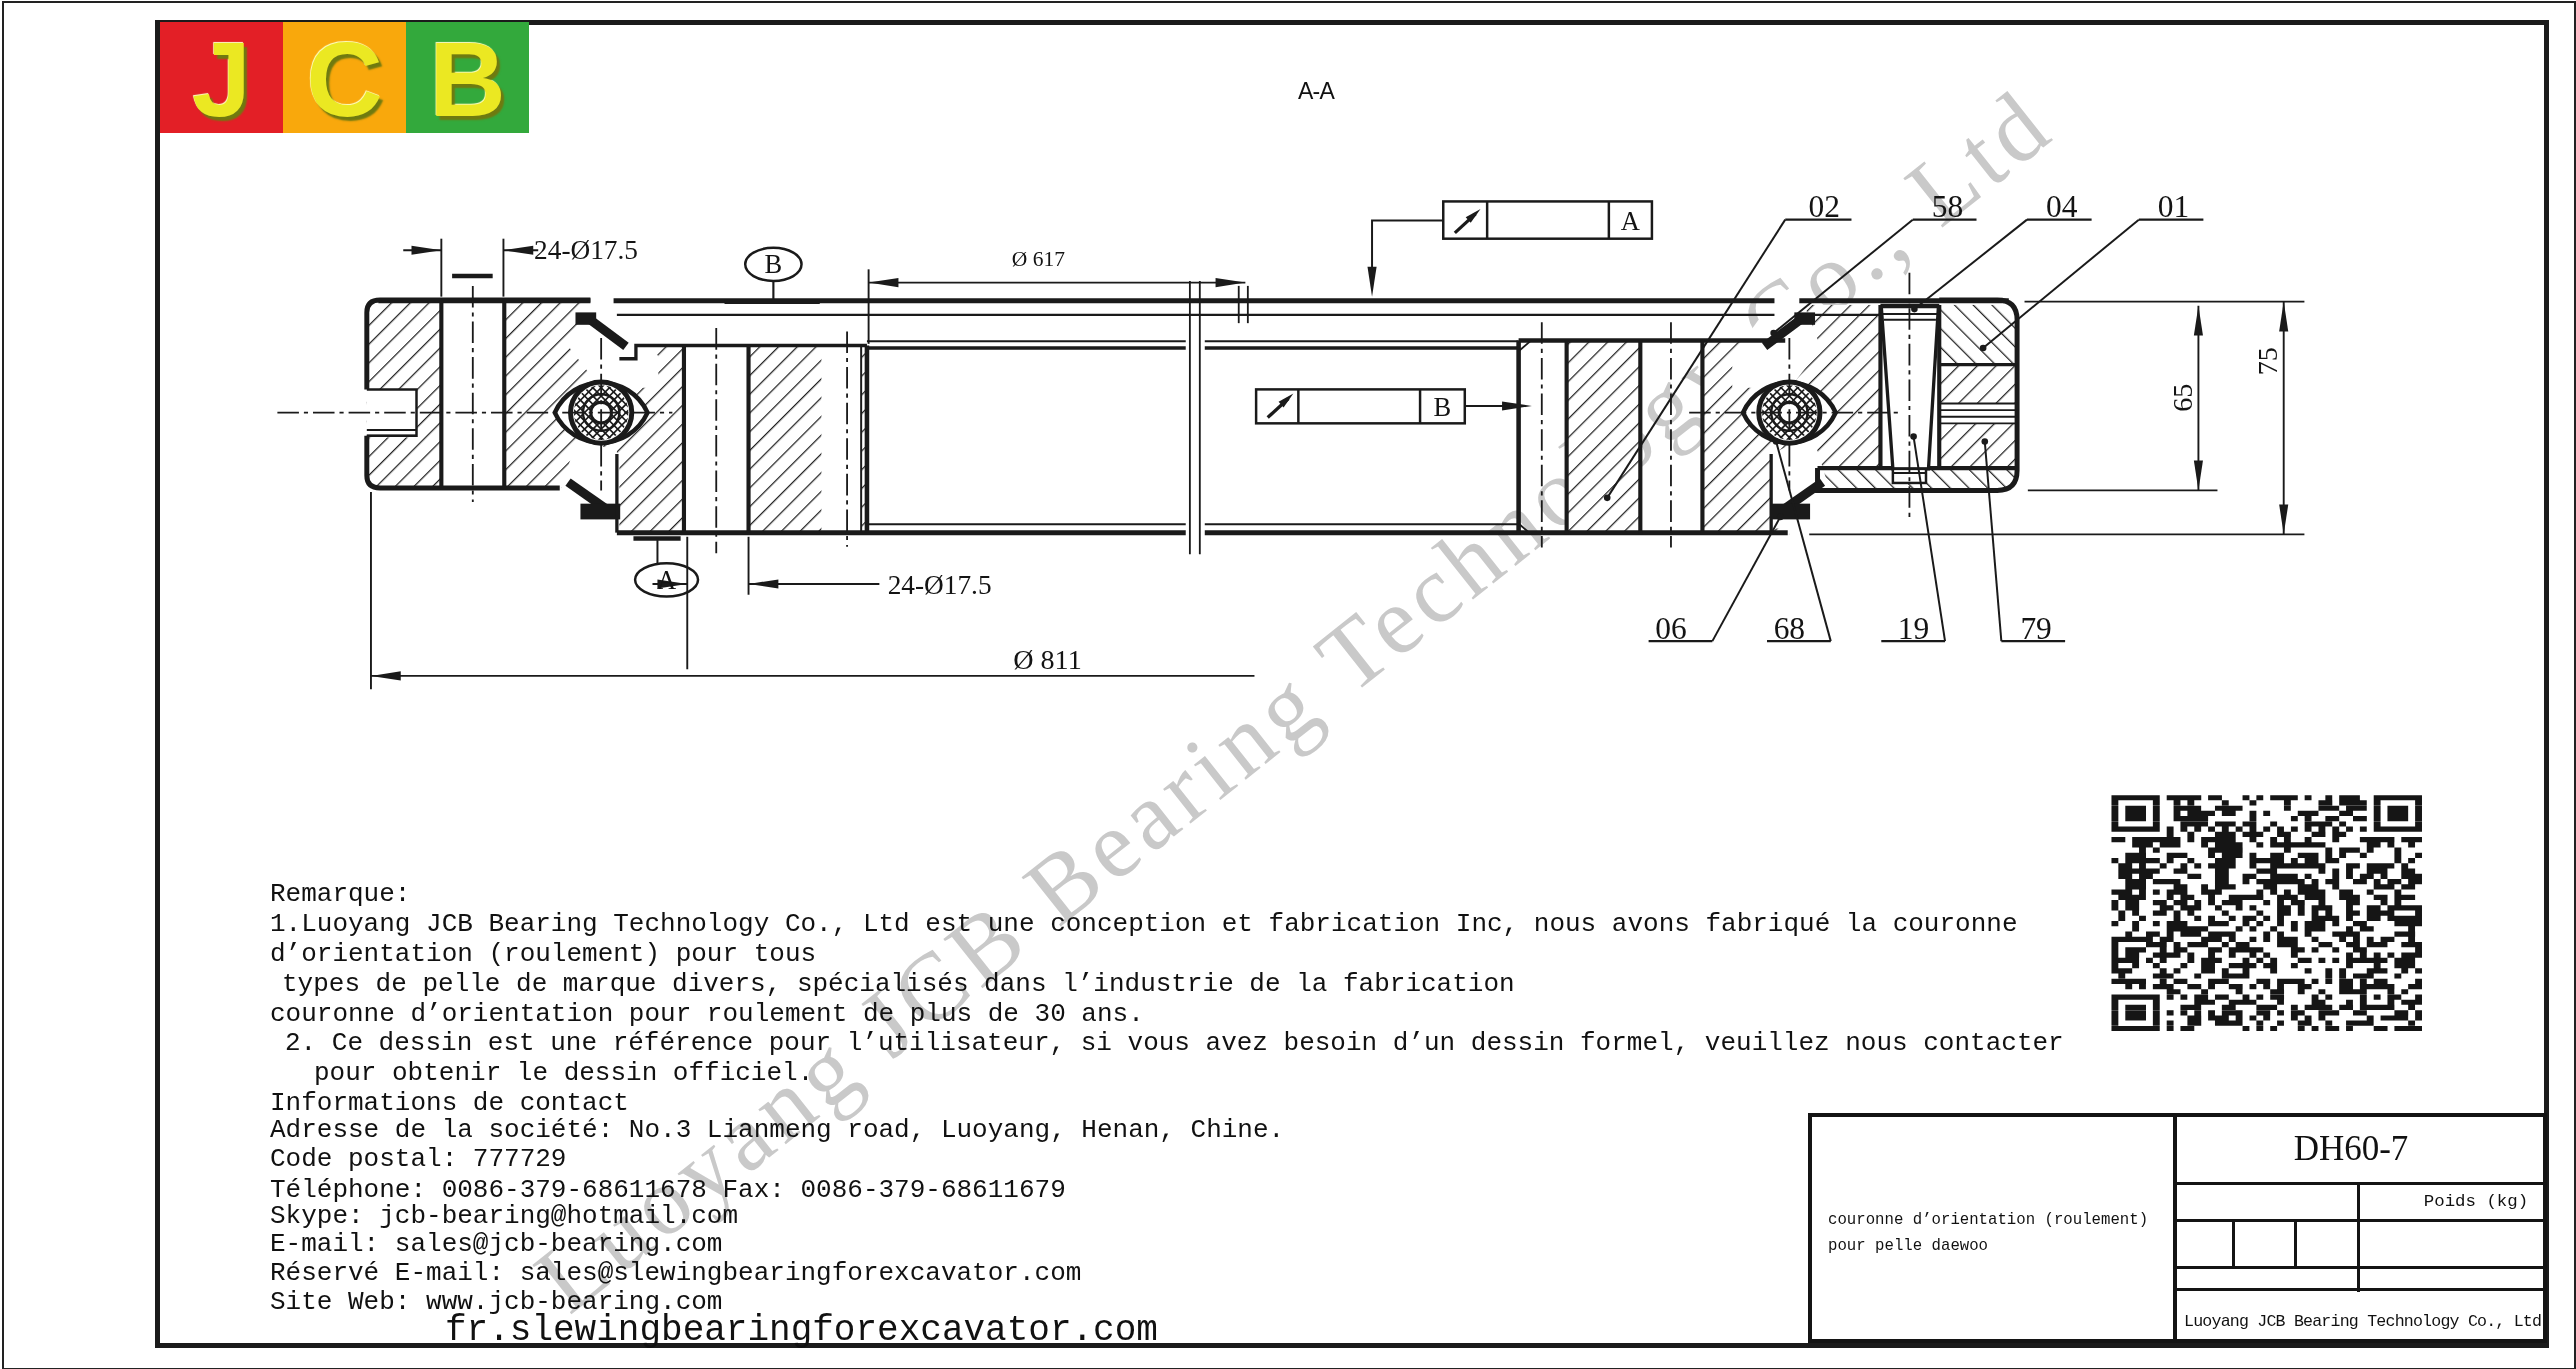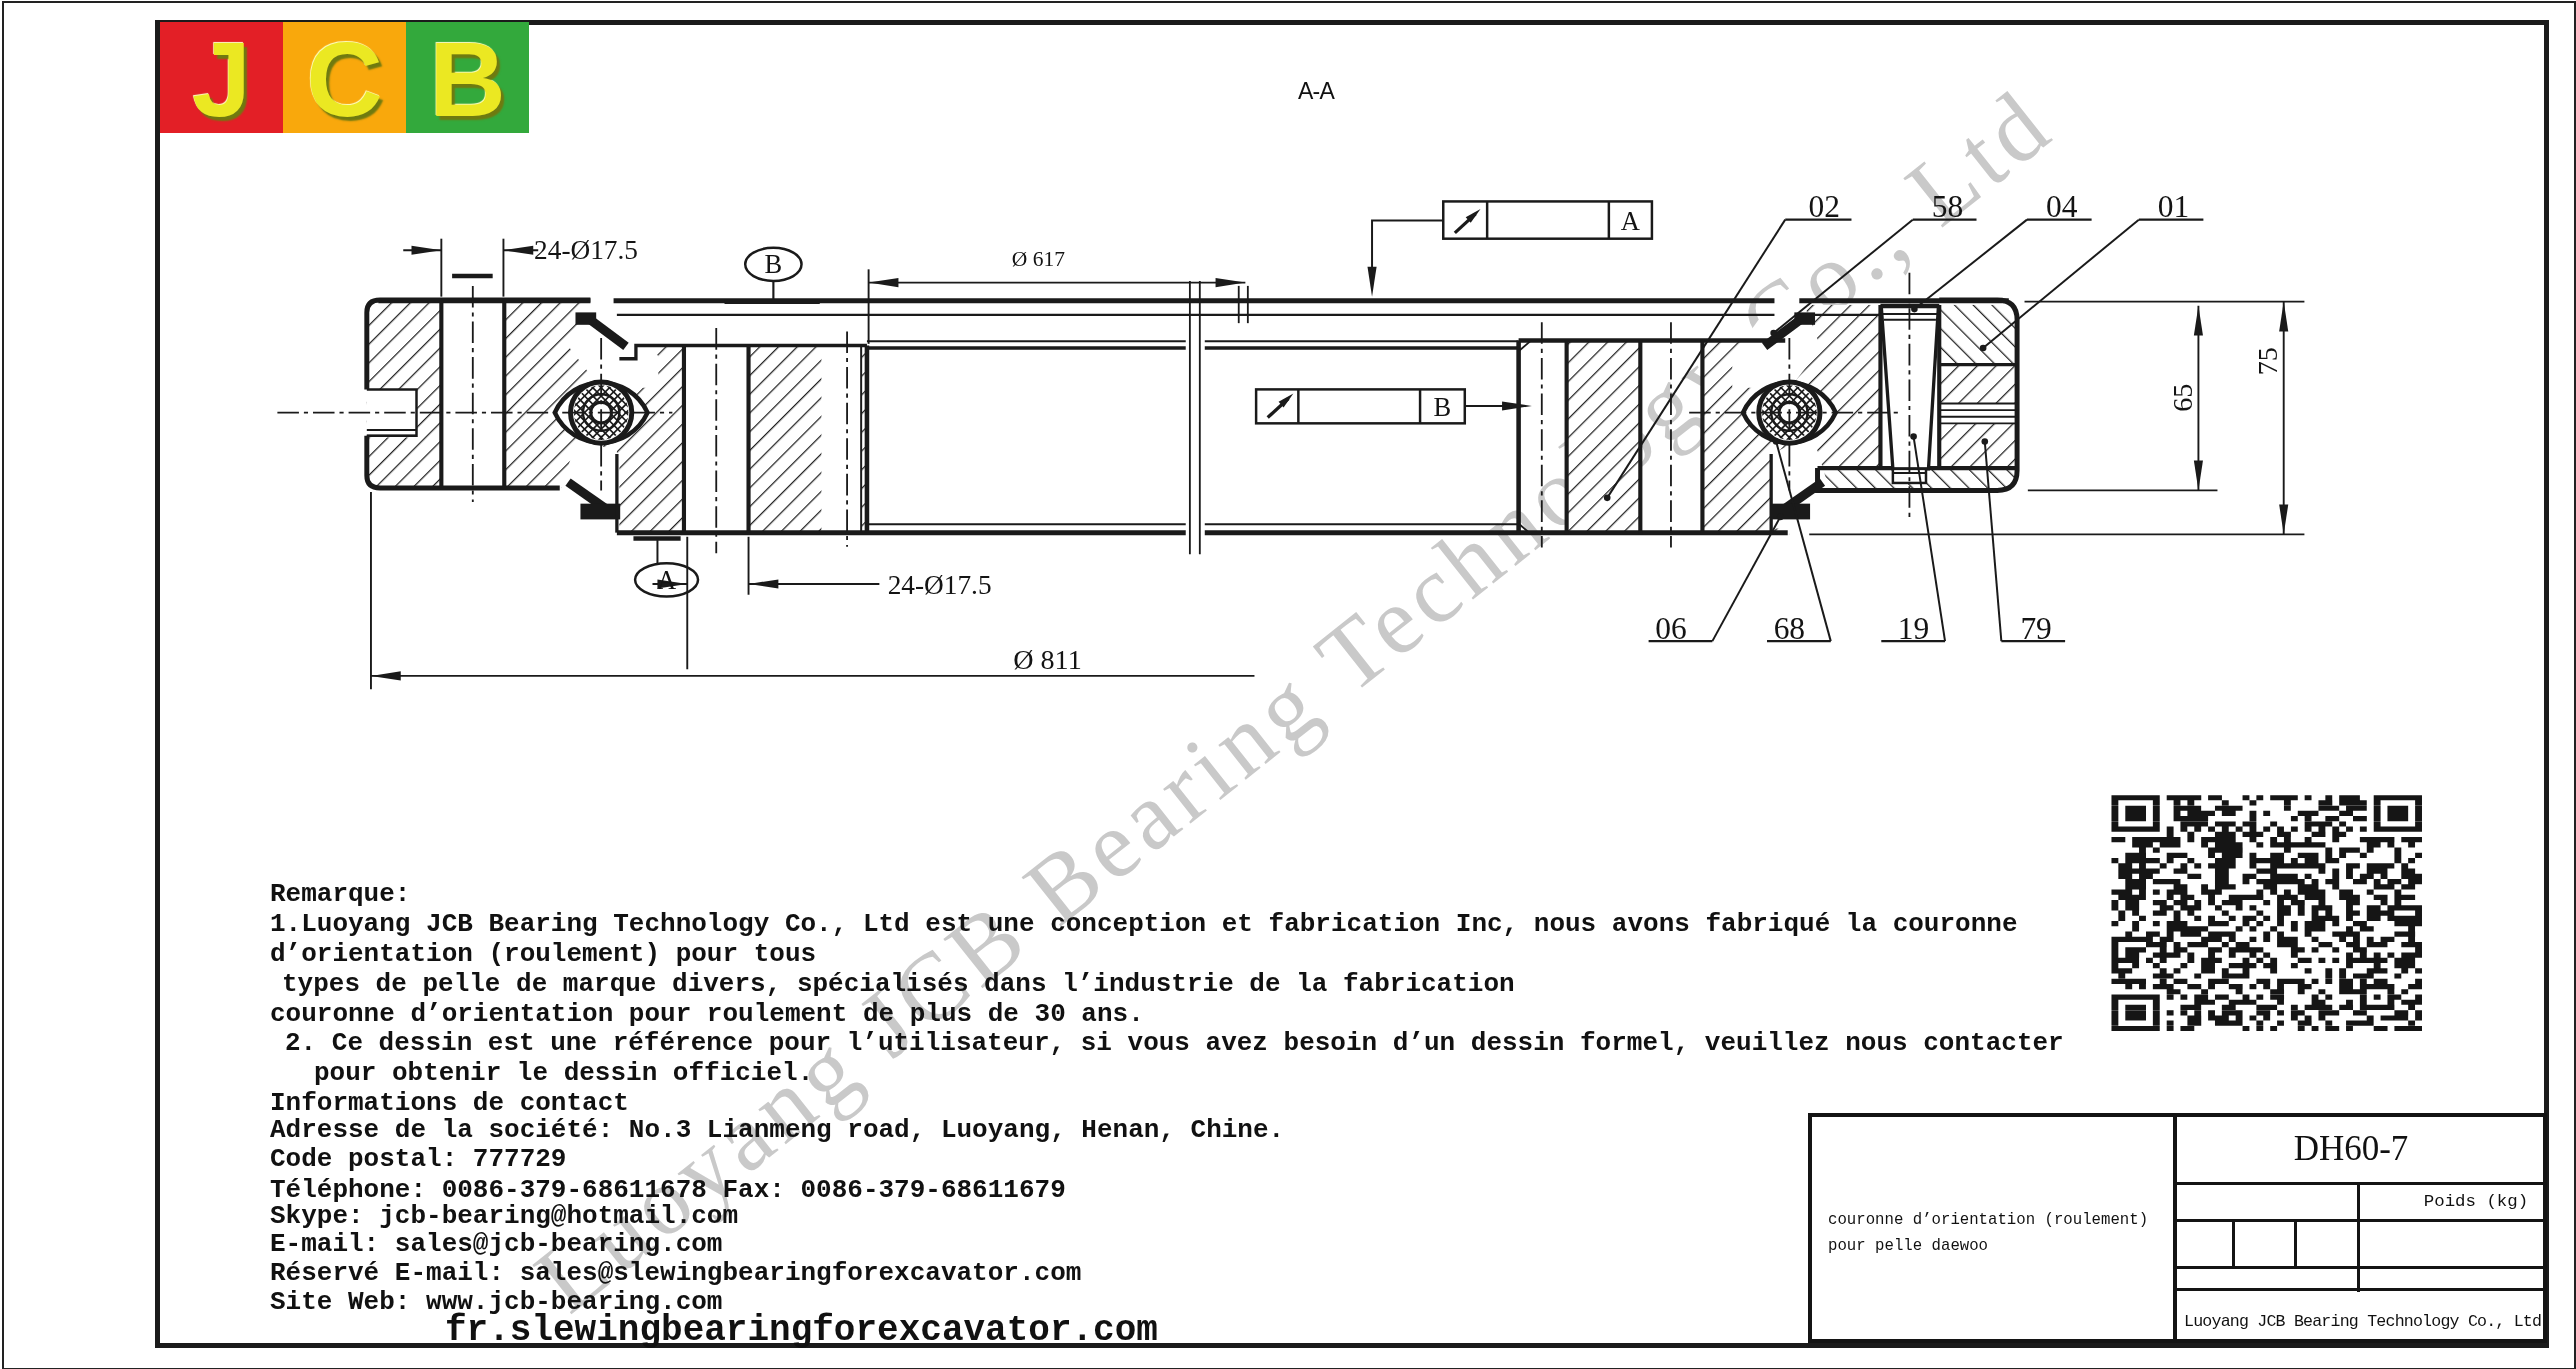--- a/index.html
+++ b/index.html
@@ -10,21 +10,21 @@
 #frame{left:155px;top:20px;width:2384px;height:1318px;border:5px solid #1b1b1b;}
 #logo{left:160px;top:22.4px;width:370px;height:111px;display:flex;}
 #logo div{width:123px;height:111px;position:relative;}
 #logo span{position:absolute;width:100%;text-align:center;top:-3.3px;
   font-family:"Liberation Sans",sans-serif;font-weight:bold;font-size:106px;
   color:#ebe822;text-shadow:3.3px 4.1px 1.7px #6f7a10, -0.8px -0.8px 0.8px #fdfdc0;}
 #watermark{left:549px;top:1216px;width:2401px;height:149px;line-height:149px;
   font-family:"Liberation Serif",serif;font-size:96px;color:#c9c9c9;letter-spacing:5.8px;
   transform:rotate(-38.4deg);transform-origin:0 50%;white-space:nowrap;}
 #aa{left:1298px;top:78px;font-size:23px;color:#111;font-family:Liberation Sans, sans-serif;letter-spacing:-0.8px;}
-.rem{color:#111;white-space:nowrap;font-weight:bold;}
+.rem{color:#111;white-space:nowrap;font-weight:normal;}
 .tb{position:absolute;background:#141414;}
 .tbx{position:absolute;color:#111;white-space:nowrap;}
 </style>
 </head>
 <body>
 <div class="abs" id="outerborder"></div>
 <div class="abs" id="frame"></div>
 <div class="abs" id="watermark">Luoyang JCB Bearing Technology Co., Ltd</div>
 <div class="abs" id="logo">
   <div style="background:#e31f26;">

